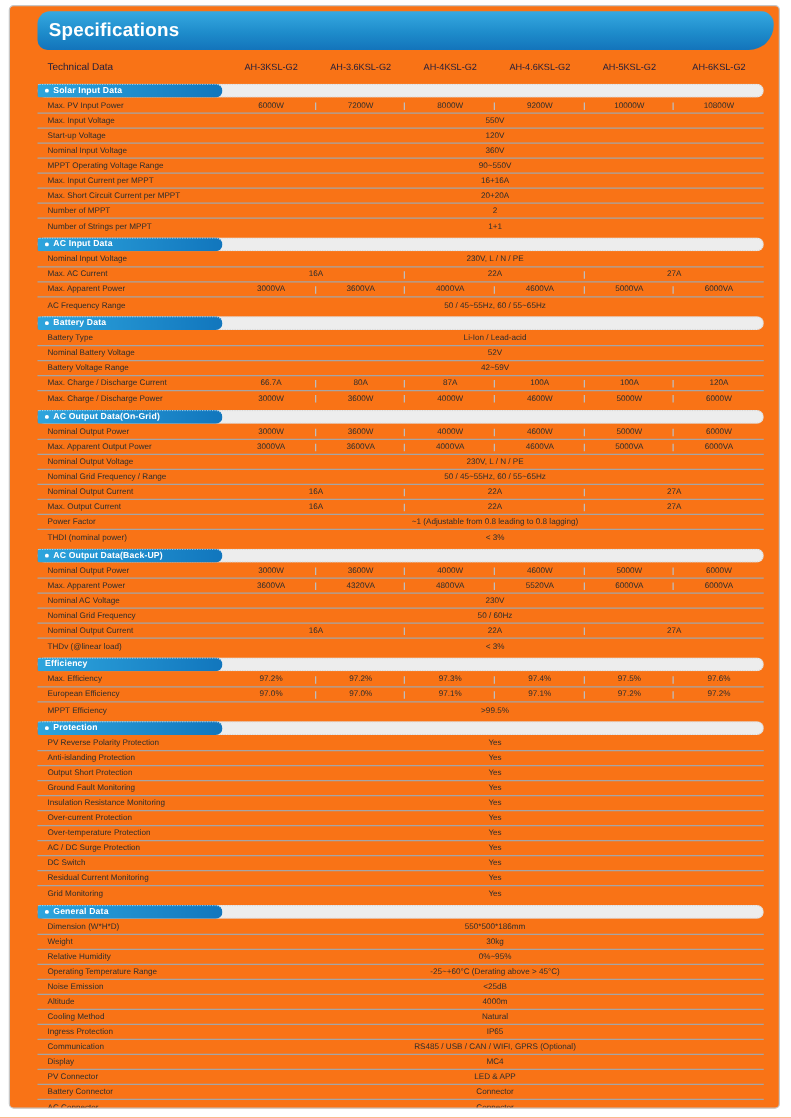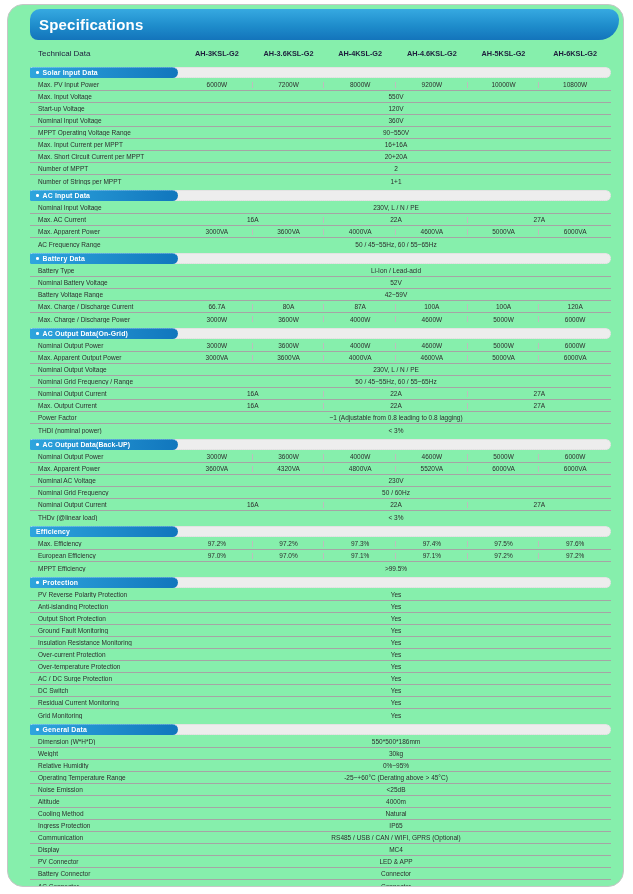--- a/index.html
+++ b/index.html
@@ -2,37 +2,37 @@
 <html><head>
 <meta charset="utf-8">
 <style>
   html,body { margin:0; padding:0; }
   body {
     width:633px; height:894px; background:#ffffff; position:relative;
     font-family:"Liberation Sans", sans-serif;
   }
   .card {
     position:absolute; left:7px; top:4px; width:617px; height:883px;
-    border:1.5px solid #c6c6c6; border-radius:16px; background:#86efac;
+    border:1.5px solid #c6c6c6; border-radius:4px; background:#f97316;
     box-sizing:border-box; overflow:hidden;
   }
   .banner {
     position:absolute; left:22px; top:4px; right:4px; height:31px;
     background:linear-gradient(180deg,#36a9e1 0%,#1e8ccb 55%,#1374bb 100%);
     border-radius:10px 10px 20px 8px;
     display:flex; align-items:center; padding-left:9px; box-sizing:border-box;
   }
   .banner-title { color:#ffffff; font-size:15px; font-weight:bold; letter-spacing:0.2px; }
   .header-row {
     position:absolute; left:0; top:38px; right:0; height:20px;
     display:flex; align-items:center; padding:0 12px 0 22px; box-sizing:border-box;
   }
   .header-label { width:26%; box-sizing:border-box; padding-left:8px; font-size:8px; font-weight:normal; color:#1d1d3c; }
   .header-models { width:74%; display:flex; }
-  .model { flex:1; text-align:center; font-size:7.3px; font-weight:bold; color:#1d1d3c; white-space:nowrap; }
+  .model { flex:1; text-align:center; font-size:7.3px; font-weight:normal; color:#1d1d3c; white-space:nowrap; }
   .content { position:absolute; left:0; top:59px; right:0; padding:0 12px 0 22px; box-sizing:border-box; }
   .section-header { position:relative; height:11px; margin:2.5px 0 1.5px; }
   .section-track {
     position:absolute; inset:0; background:#ededed;
     border:1px dotted #d9d9d9; border-radius:7px; box-sizing:border-box;
   }
   .section-pill {
     position:absolute; left:0; top:0; height:11px; width:25.5%;
     background:linear-gradient(90deg,#2ea5dd 0%,#1176bd 100%);
     border-radius:2px 7px 7px 2px;

